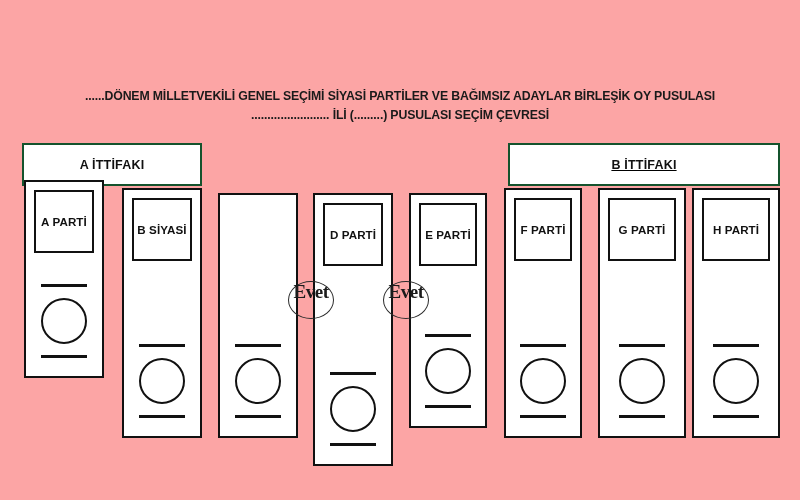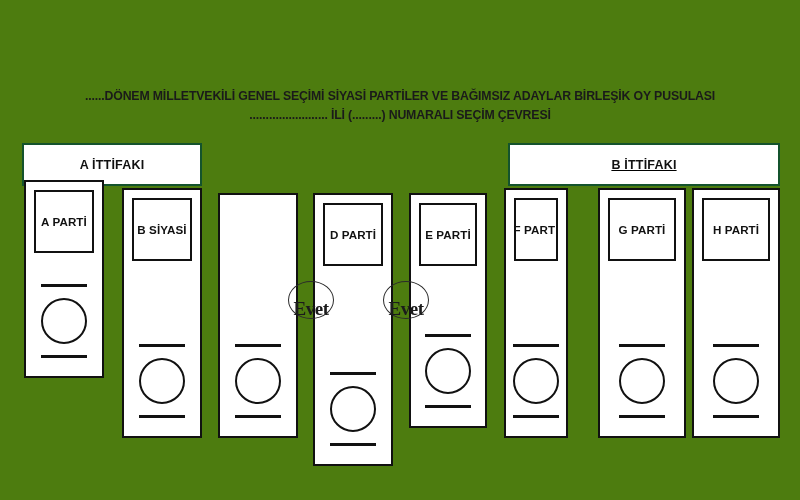--- a/index.html
+++ b/index.html
@@ -8,21 +8,21 @@
     padding: 0;
     background: #ffffff;
   }
   body {
     font-family: "Liberation Sans", sans-serif;
   }
   #ballot {
     position: relative;
     width: 800px;
     height: 500px;
-    background: #4d7c0f;
+    background: #fca5a5;
     overflow: hidden;
   }
 
   
   .header {
     position: absolute;
     left: 0;
     top: 88px;
     width: 800px;
     text-align: center;
@@ -117,21 +117,21 @@
 
   
   .stamp {
     position: absolute;
     width: 46px;
     height: 38px;
     border: 1.7px solid #2b2b2b;
     border-radius: 50%;
     box-sizing: border-box;
     display: flex;
-    align-items: flex-end;
+    align-items: flex-start;
     justify-content: center;
     background: transparent;
     z-index: 40;
   }
   .stamp-text {
     font-family: "Liberation Serif", serif;
     font-size: 19px;
     font-weight: bold;
     color: #1b1b1b;
     letter-spacing: -0.5px;
@@ -139,21 +139,21 @@
     transform: translateY(-0.5px);
   }
 </style>
 </head>
 <body>
 
 <div id="ballot">
 
   <div class="header">
     <div class="header-line1">......DÖNEM MİLLETVEKİLİ GENEL SEÇİMİ SİYASİ PARTİLER VE BAĞIMSIZ ADAYLAR BİRLEŞİK OY PUSULASI</div>
-    <div class="header-line2">........................ İLİ (.........) NUMARALI SEÇİM ÇEVRESİ</div>
+    <div class="header-line2">........................ İLİ (.........) PUSULASI SEÇİM ÇEVRESİ</div>
   </div>
 
   <div id="alliance-layer">
       <div class="alliance-box" style="left: 22px; top: 143px; width: 180px; height: 43px;">
         <span class="alliance-label">A İTTİFAKI</span>
       </div>
       <div class="alliance-box" style="left: 508px; top: 143px; width: 272px; height: 43px; text-decoration: underline;">
         <span class="alliance-label">B İTTİFAKI</span>
       </div>
     </div>
@@ -199,21 +199,21 @@
       <div class="party-col" style="left: 409px; top: 193px; width: 78px; height: 235px;">
         <div class="party-name-box">
           <span class="party-name-label">E PARTİ</span>
         </div>
         <div class="vote-area">
           <div class="vote-rule"></div>
           <div class="vote-circle"></div>
           <div class="vote-rule"></div>
         </div>
       </div>
-      <div class="party-col" style="left: 504px; top: 188px; width: 64px; height: 250px;">
+      <div class="party-col" style="left: 504px; top: 188px; width: 78px; height: 250px;">
         <div class="party-name-box">
           <span class="party-name-label">F PARTİ</span>
         </div>
         <div class="vote-area">
           <div class="vote-rule"></div>
           <div class="vote-circle"></div>
           <div class="vote-rule"></div>
         </div>
       </div>
       <div class="party-col" style="left: 598px; top: 188px; width: 88px; height: 250px;">

